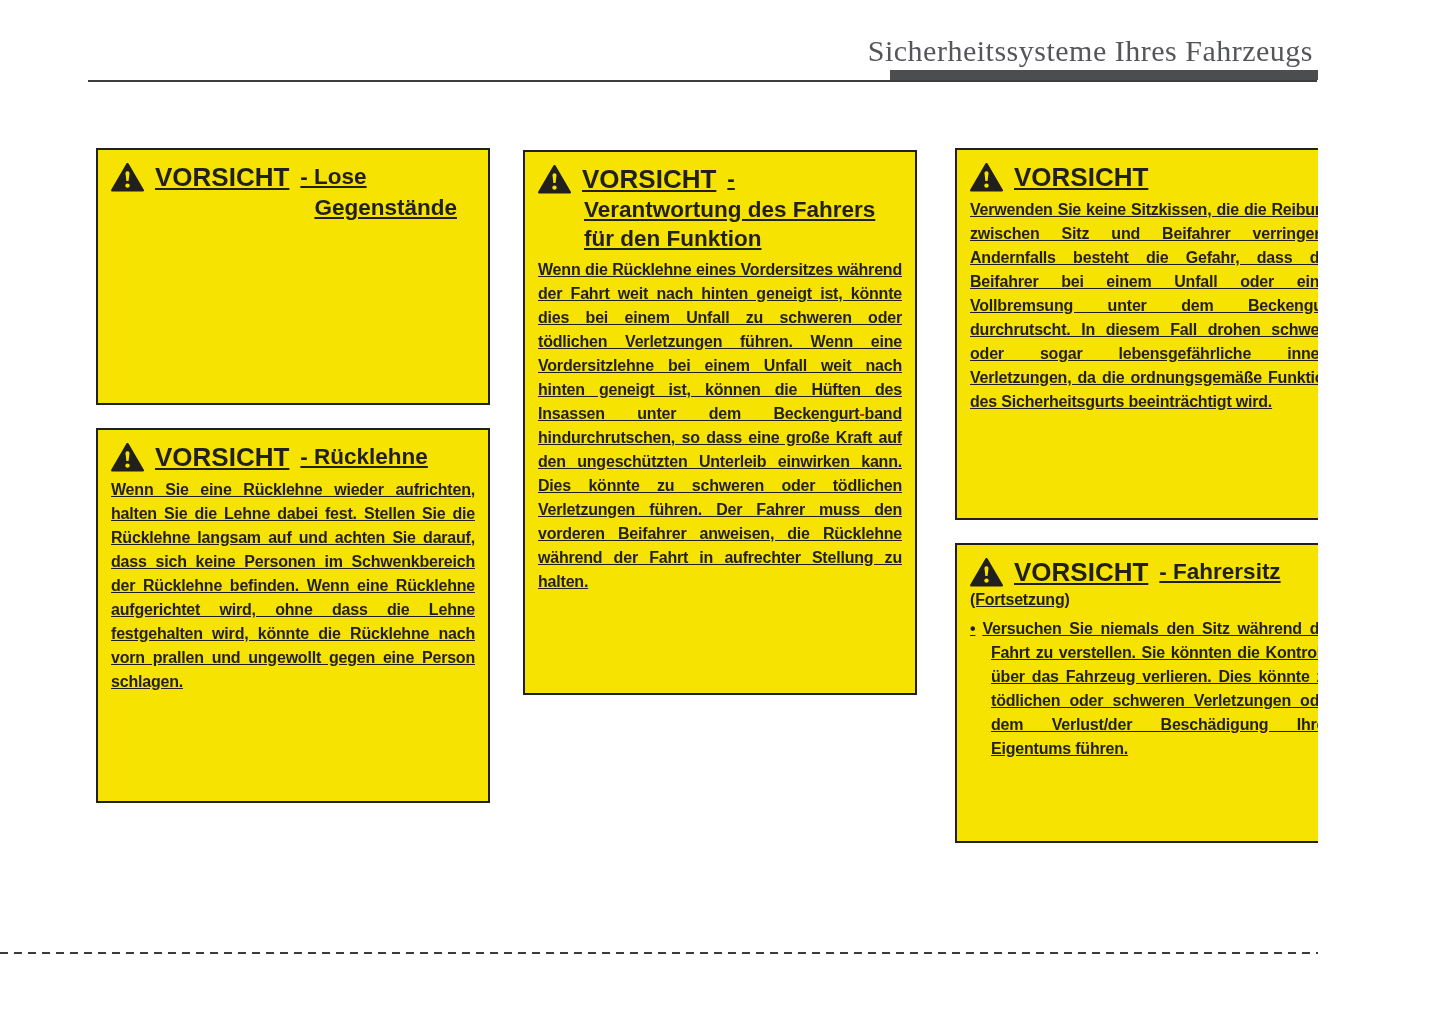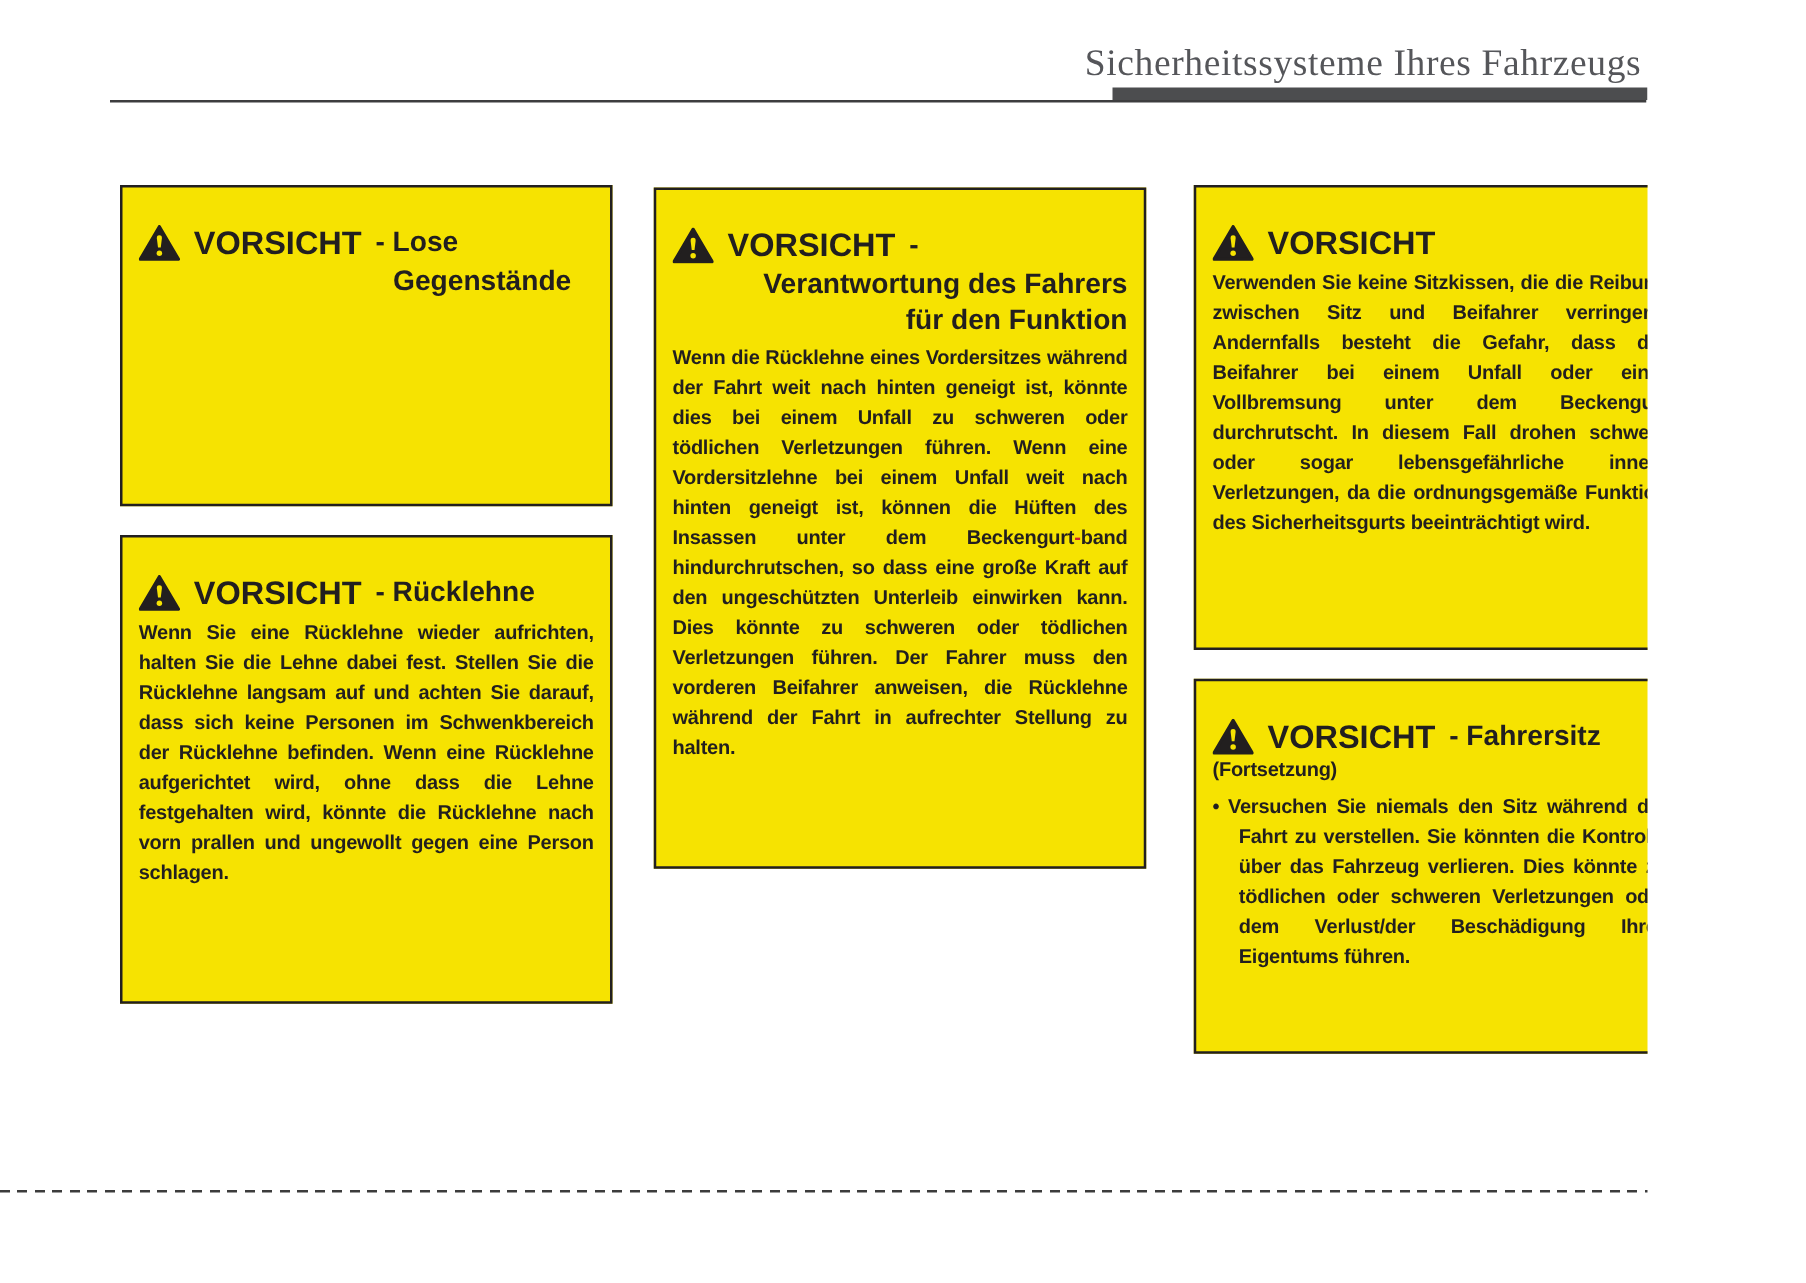--- a/index.html
+++ b/index.html
@@ -7,25 +7,25 @@
   #page{position:relative;width:1318px;height:1026px;background:#ffffff;overflow:hidden;}
 
   
   .page-title{position:absolute;top:34px;left:0;width:1313px;text-align:right;
     font-family:"Liberation Serif",serif;font-size:30px;color:#55565a;letter-spacing:.5px;}
   .header-rule{position:absolute;top:80px;left:88px;width:1229px;height:2px;background:#3d3d3f;}
   .header-bar{position:absolute;top:70px;left:890px;width:428px;height:10px;background:#4c4d4f;}
 
   
   .wbox{position:absolute;background:#F6E301;border:2px solid #221f1f;box-sizing:border-box;
-    padding:28px 13px 10px 13px;color:#221f1f;}
+    padding:11px 13px 10px 13px;color:#221f1f;text-decoration:underline;}
   .wtitle{display:flex;align-items:center;gap:11px;font-weight:bold;line-height:32px;}
   .wlabel{font-size:26px;}
   .wsuffix{font-size:22.5px;}
-  .wtitle-cont{font-weight:bold;font-size:22.5px;line-height:29px;text-align:right;}
+  .wtitle-cont{font-weight:bold;font-size:22.5px;line-height:29px;}
   .t-right{text-align:right;}
   .pr18{padding-right:18px;}
   .pr52{padding-right:52px;}
   .ml46{margin-left:46px;}
   .wbody{font-weight:bold;font-size:16px;line-height:24px;text-align:justify;
     margin:5px 0 0 0;letter-spacing:-0.2px;}
   .bullet-item{padding-left:21px;text-indent:-21px;}
   .bullet-glyph{margin-right:7px;}
   .red{color:#C8272D;}
   .wicon{display:inline-flex;flex:0 0 auto;}

